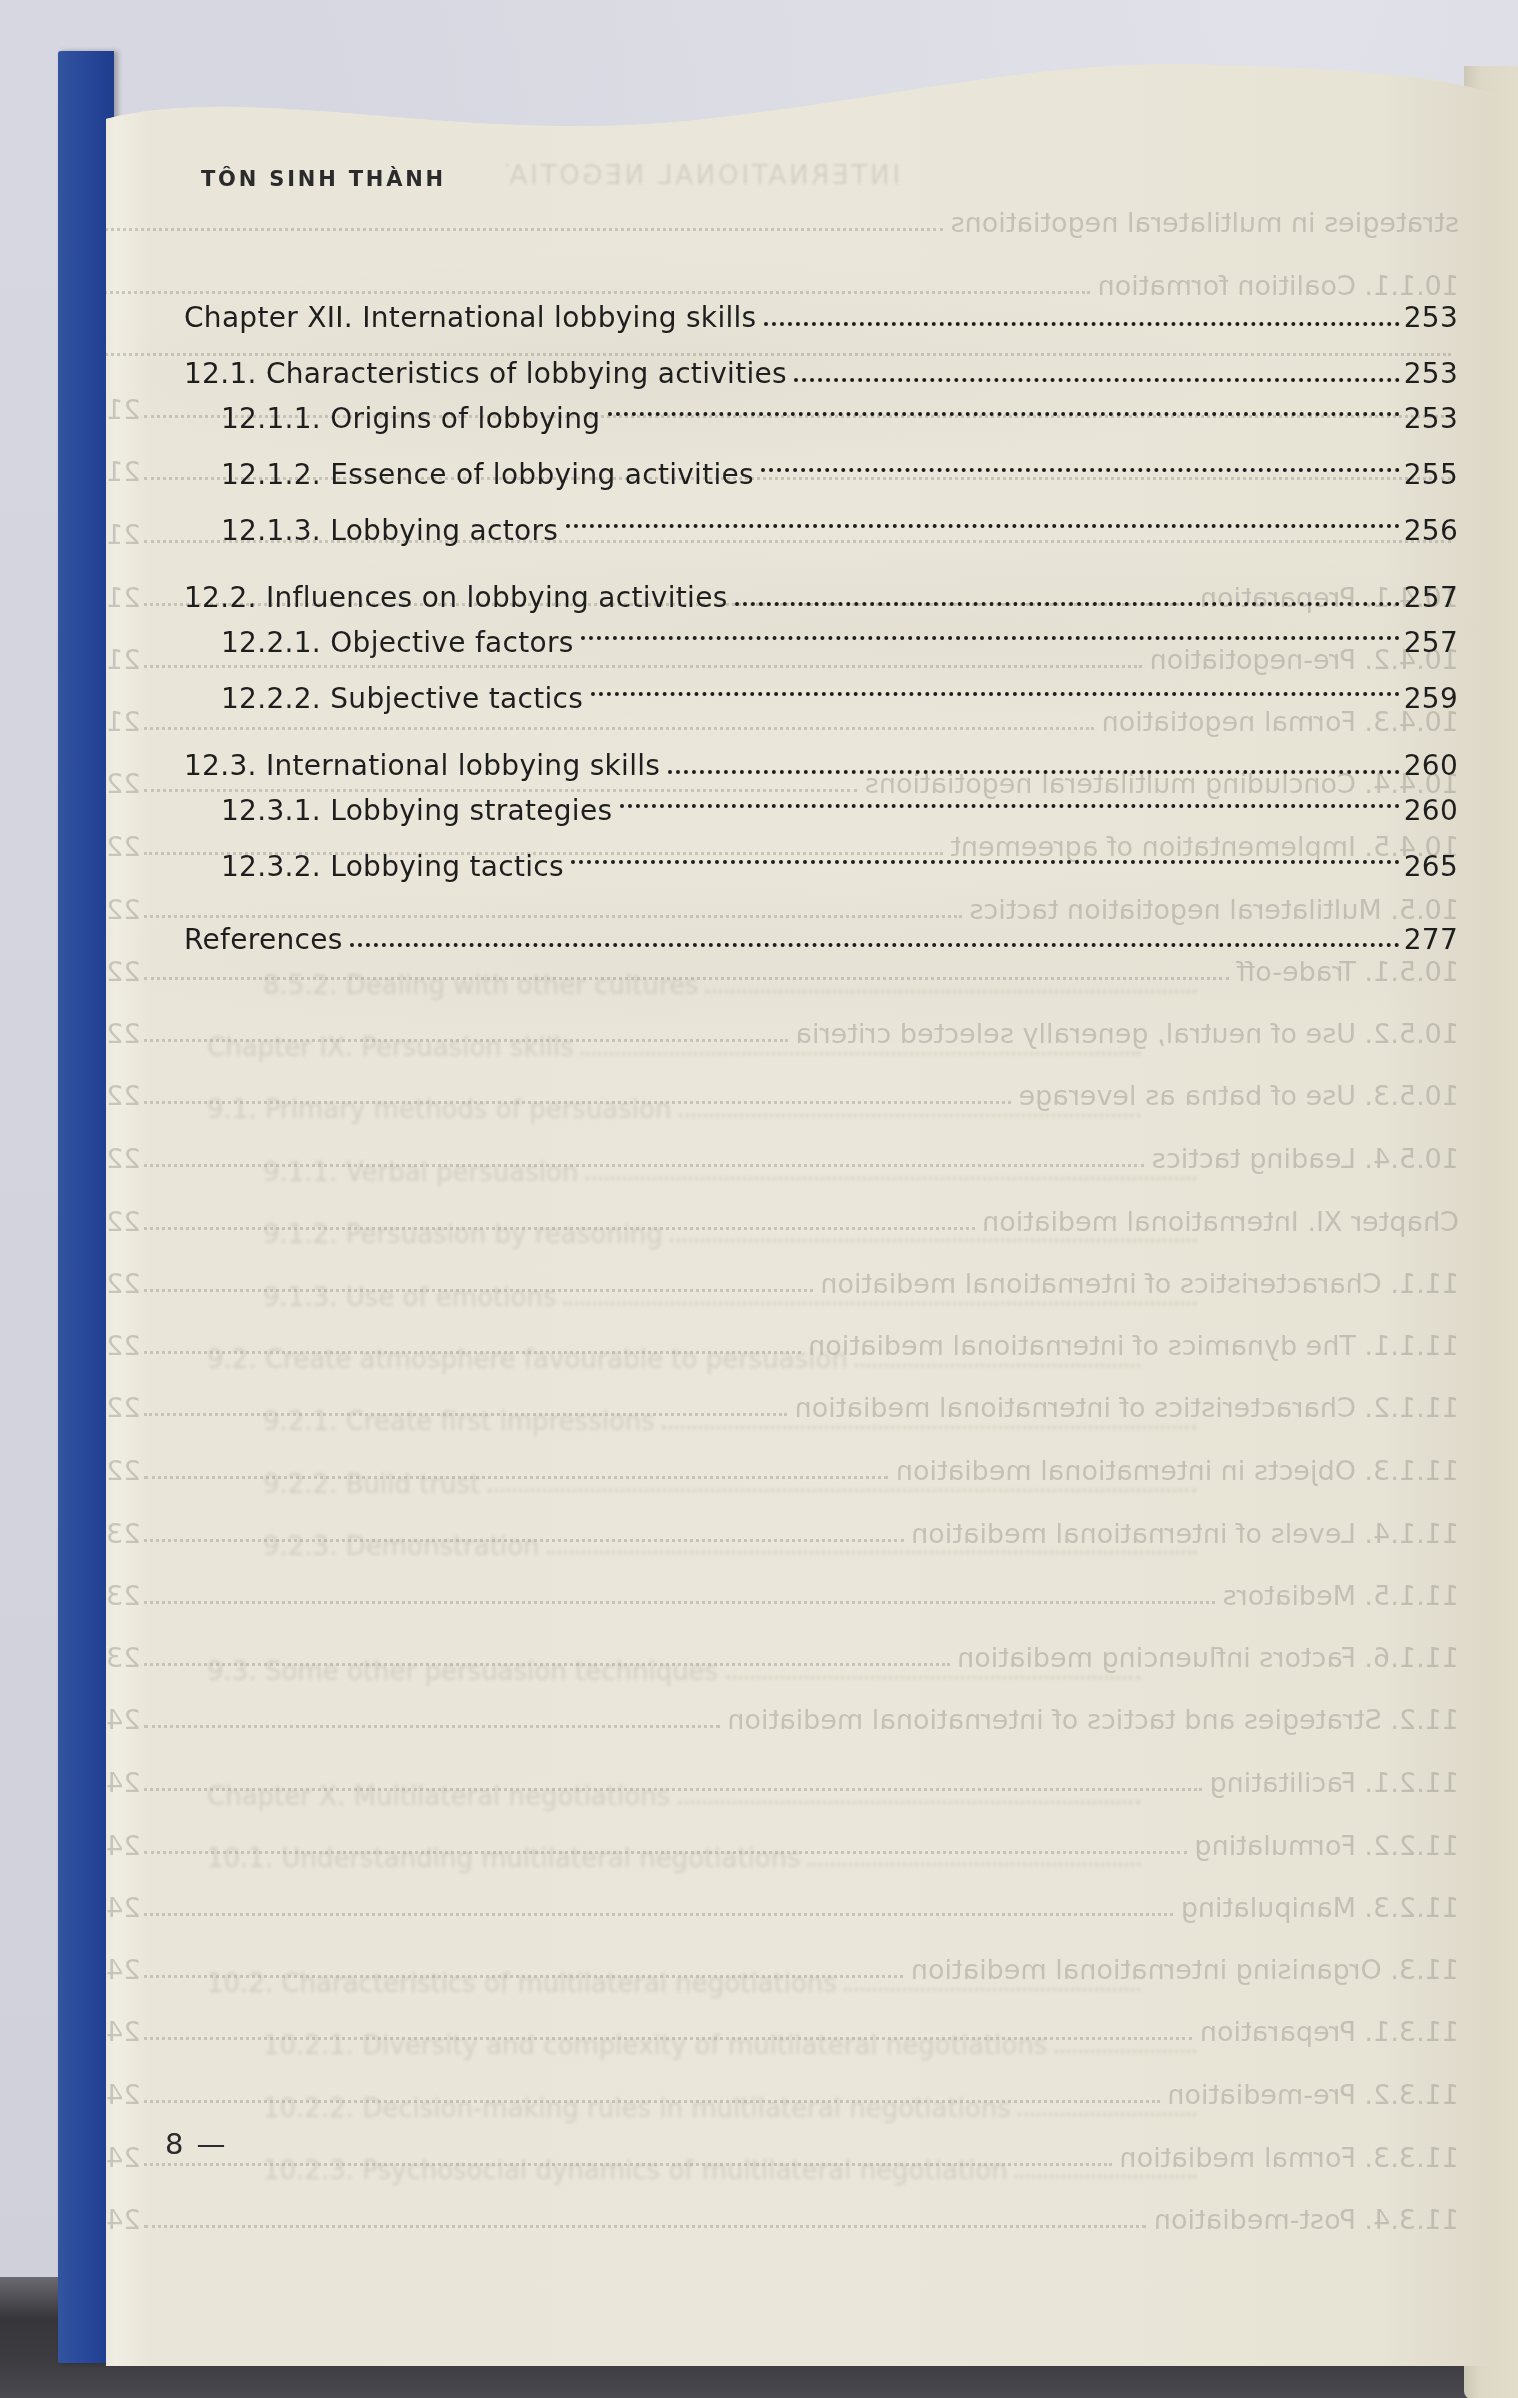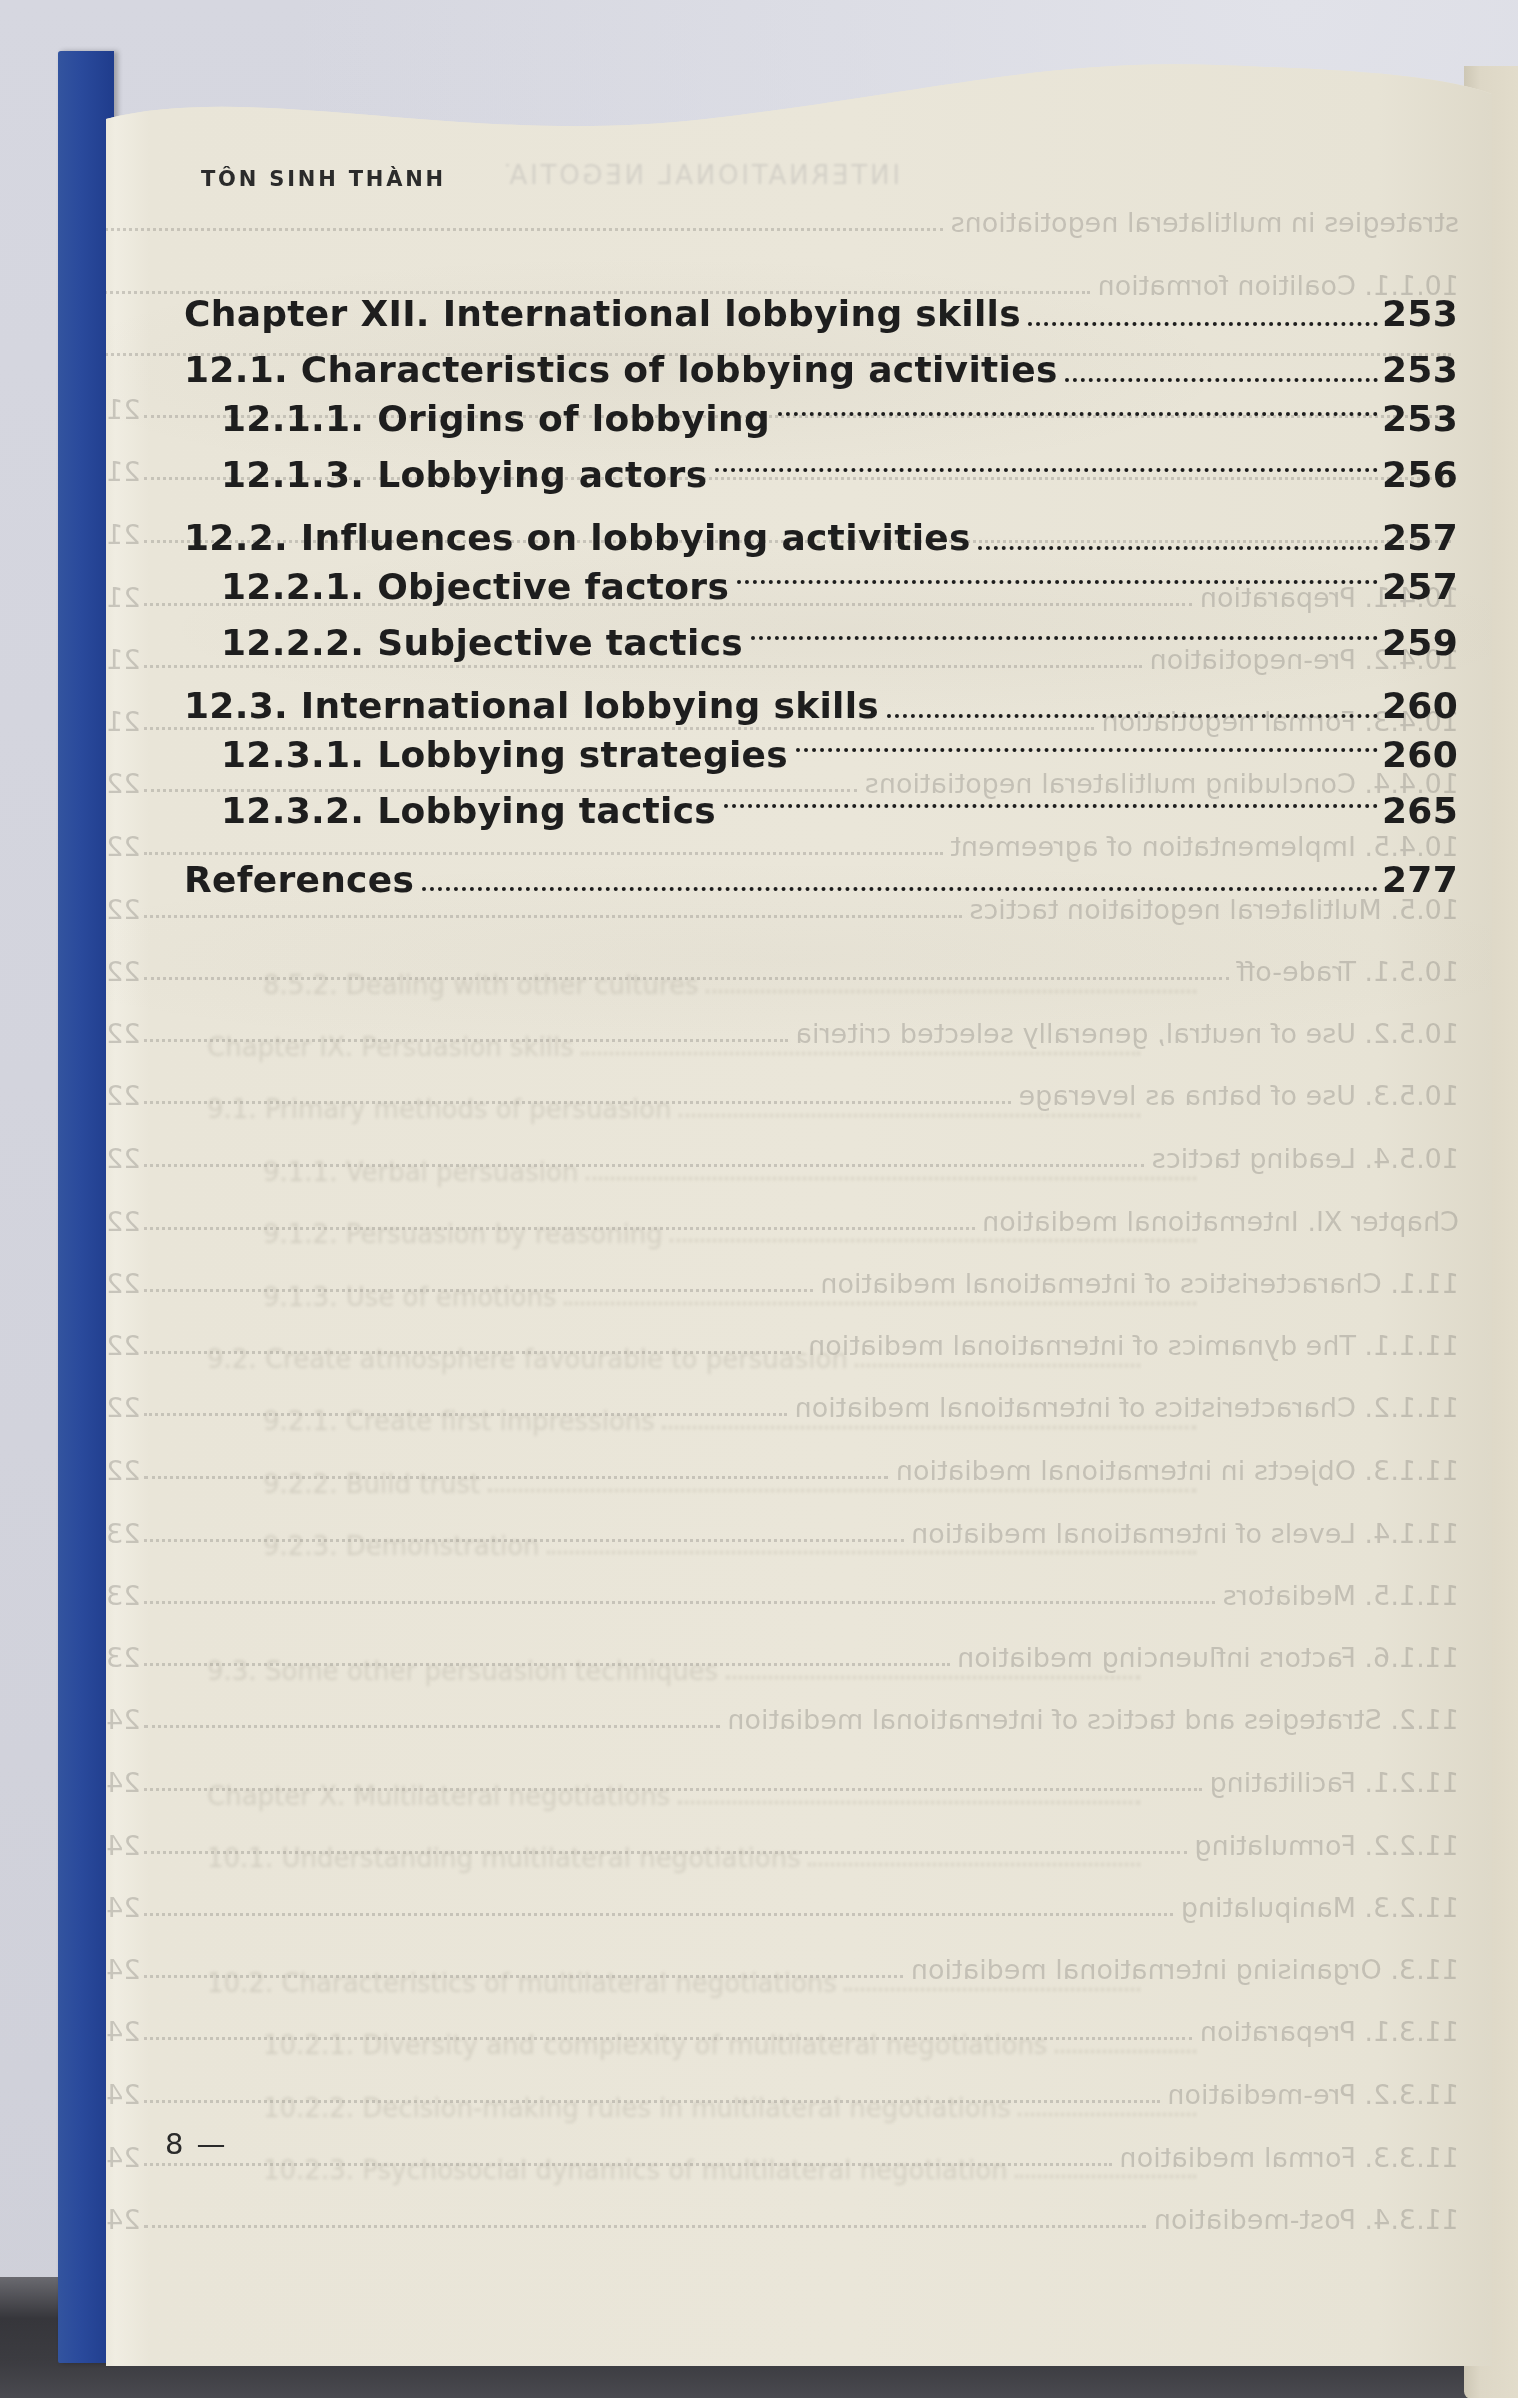--- a/index.html
+++ b/index.html
@@ -30,22 +30,22 @@
   .page .ripple{position:absolute;inset:0;pointer-events:none;
     background:
       radial-gradient(60% 7% at 40% 15%, rgba(120,110,90,.06), rgba(120,110,90,0) 70%),
       radial-gradient(70% 6% at 55% 26%, rgba(120,110,90,.05), rgba(120,110,90,0) 70%),
       radial-gradient(80% 6% at 50% 40%, rgba(120,110,90,.04), rgba(120,110,90,0) 70%);}
   
   .content{position:absolute;left:0;top:0;width:1426px;height:2347px;color:#222;}
   .author{position:absolute;left:135px;top:148px;font-size:21px;letter-spacing:2.8px;
     font-weight:700;color:#2b2b2b;}
   .toc{position:absolute;left:118px;top:259px;width:1274px;}
-  .toc-row{display:flex;align-items:flex-end;height:56px;font-size:36px;
-    letter-spacing:0.3px;color:#1e1e1e;font-weight:700;}
+  .toc-row{display:flex;align-items:flex-end;height:56px;font-size:28px;
+    letter-spacing:0.3px;color:#1e1e1e;font-weight:400;}
   .toc-row.indent{padding-left:37px;align-items:center;}
   .toc-row .t{white-space:nowrap;}
   .toc-row .leader{flex:1;border-bottom:4.7px dotted #1d1d1d;margin:0 3.7px 8.4px 7.5px;min-width:19px;}
   .toc-row .n{white-space:nowrap;}
   .toc-row.refs{margin-top:5.6px;}
   .pagenum{position:absolute;left:99px;top:2108px;font-size:29px;color:#2a2a2a;letter-spacing:1.9px;}
   
   .mirror-layer{position:absolute;left:22.5px;top:0;width:1370px;height:2347px;
     transform:scaleX(-1);filter:blur(0.7px);opacity:.40;pointer-events:none;}
   .mir-row{position:absolute;left:0;width:100%;display:flex;align-items:flex-end;
@@ -337,20 +337,25 @@
           <span class="t">12.1. Characteristics of lobbying activities</span>
           <span class="leader"></span>
           <span class="n">253</span>
         </div>
         <div class="toc-row indent">
           <span class="t">12.1.1. Origins of lobbying</span>
           <span class="leader"></span>
           <span class="n">253</span>
         </div>
         <div class="toc-row indent">
+          <span class="t">12.1.2. Essence of lobbying activities</span>
+          <span class="leader"></span>
+          <span class="n">255</span>
+        </div>
+        <div class="toc-row indent">
           <span class="t">12.1.3. Lobbying actors</span>
           <span class="leader"></span>
           <span class="n">256</span>
         </div>
         <div class="toc-row">
           <span class="t">12.2. Influences on lobbying activities</span>
           <span class="leader"></span>
           <span class="n">257</span>
         </div>
         <div class="toc-row indent">

